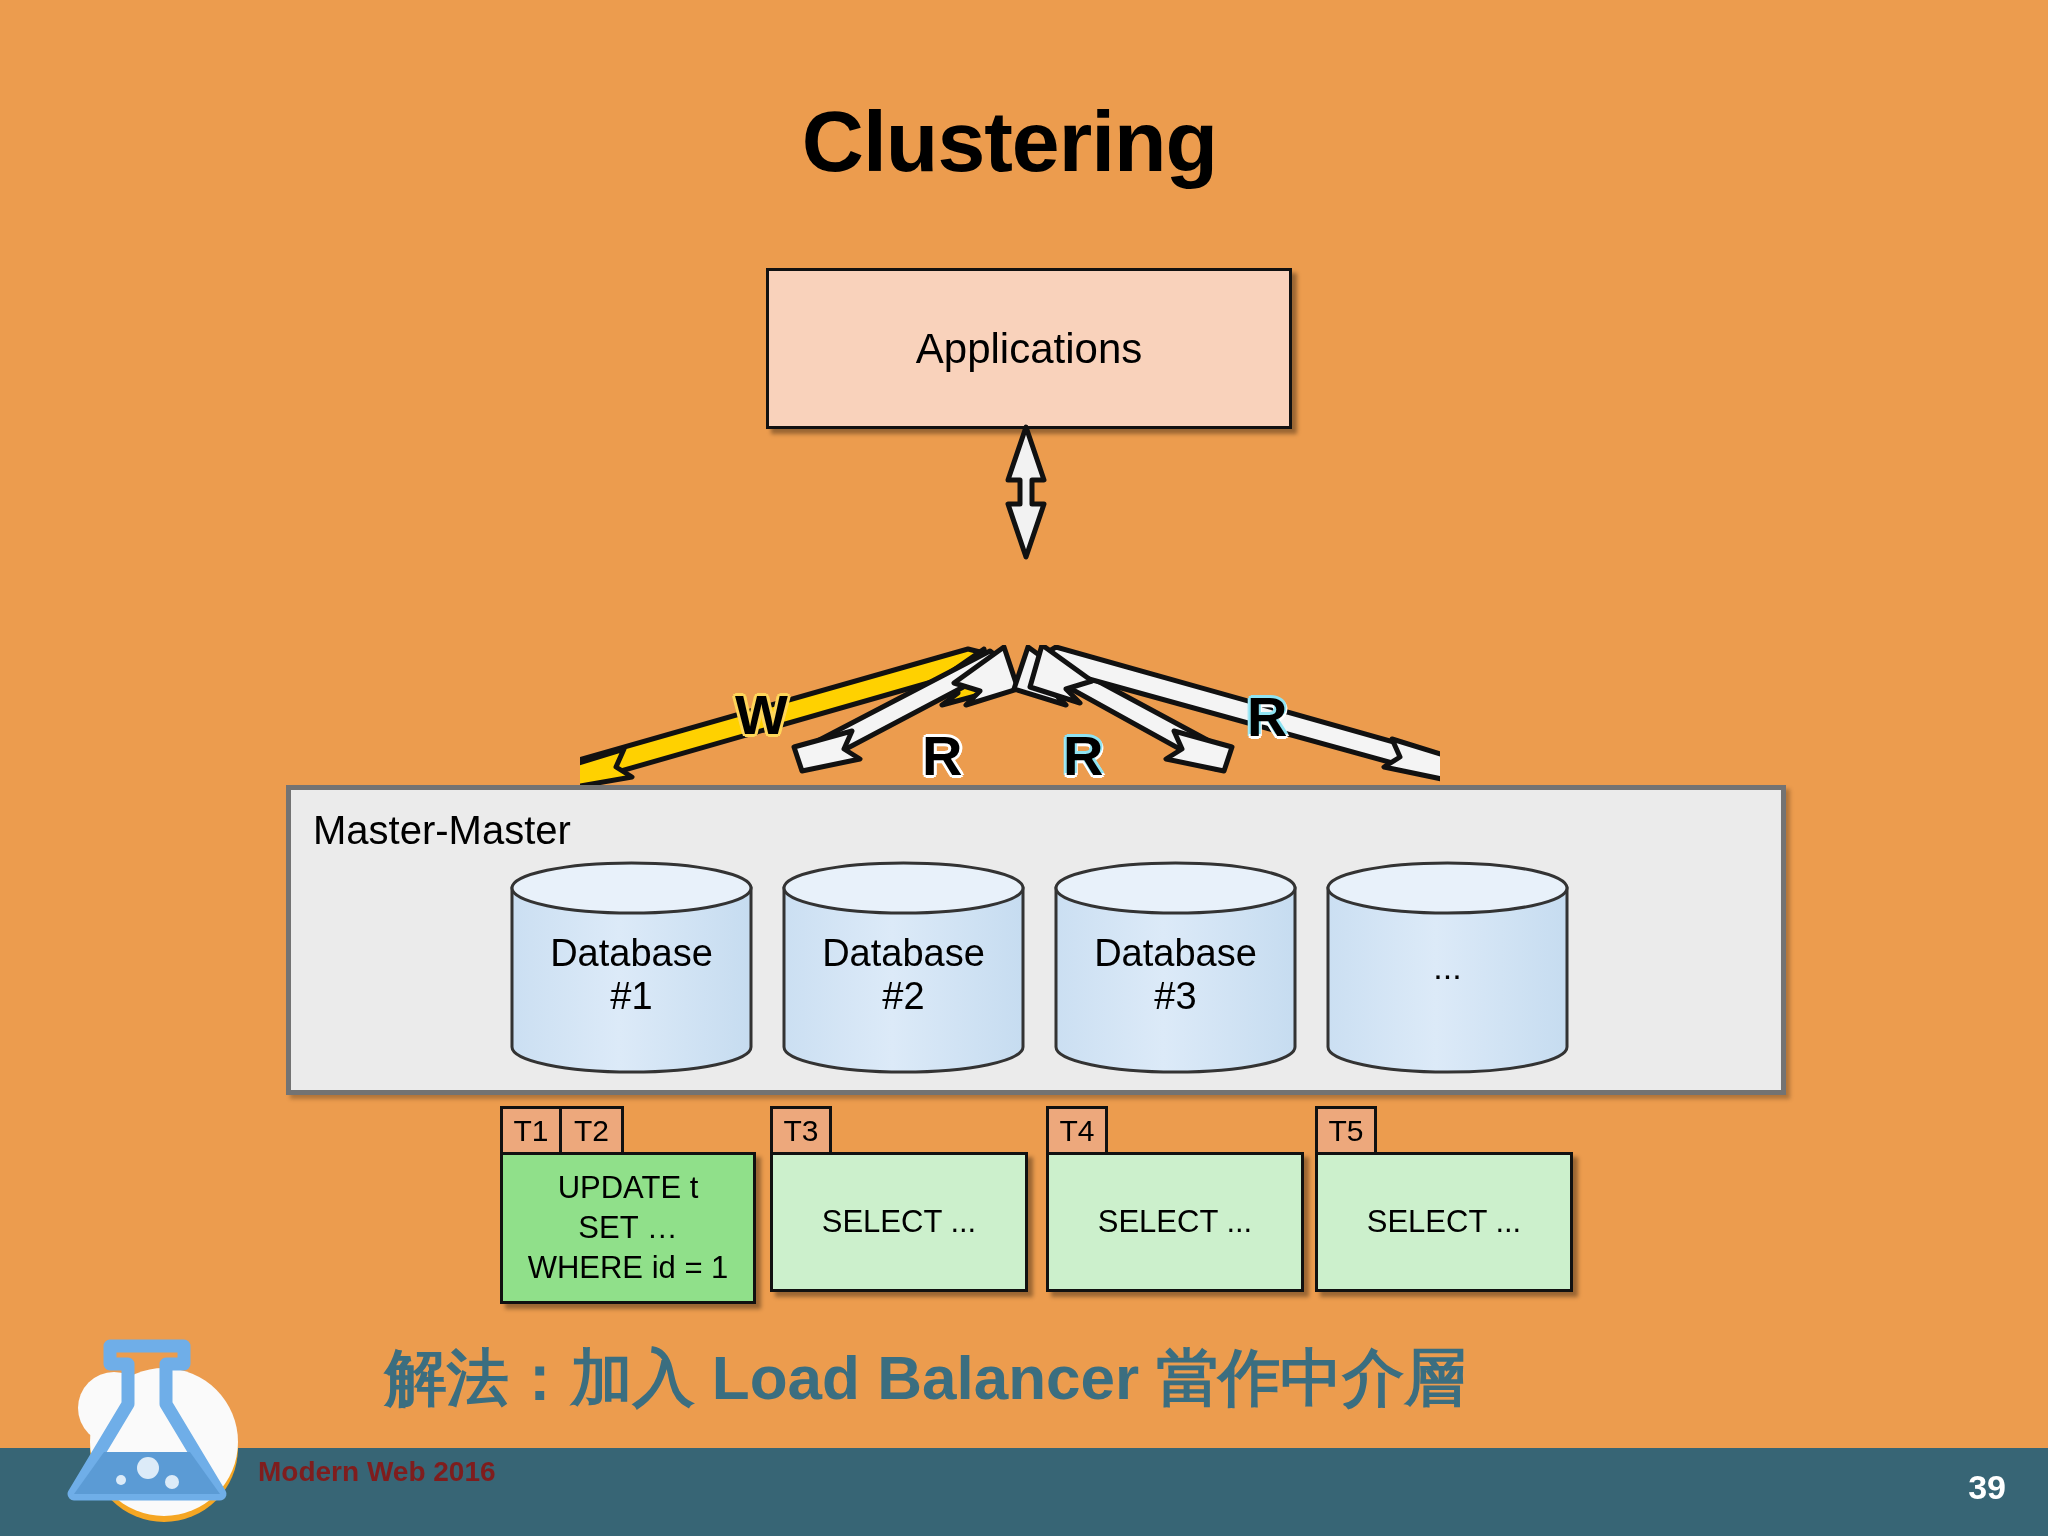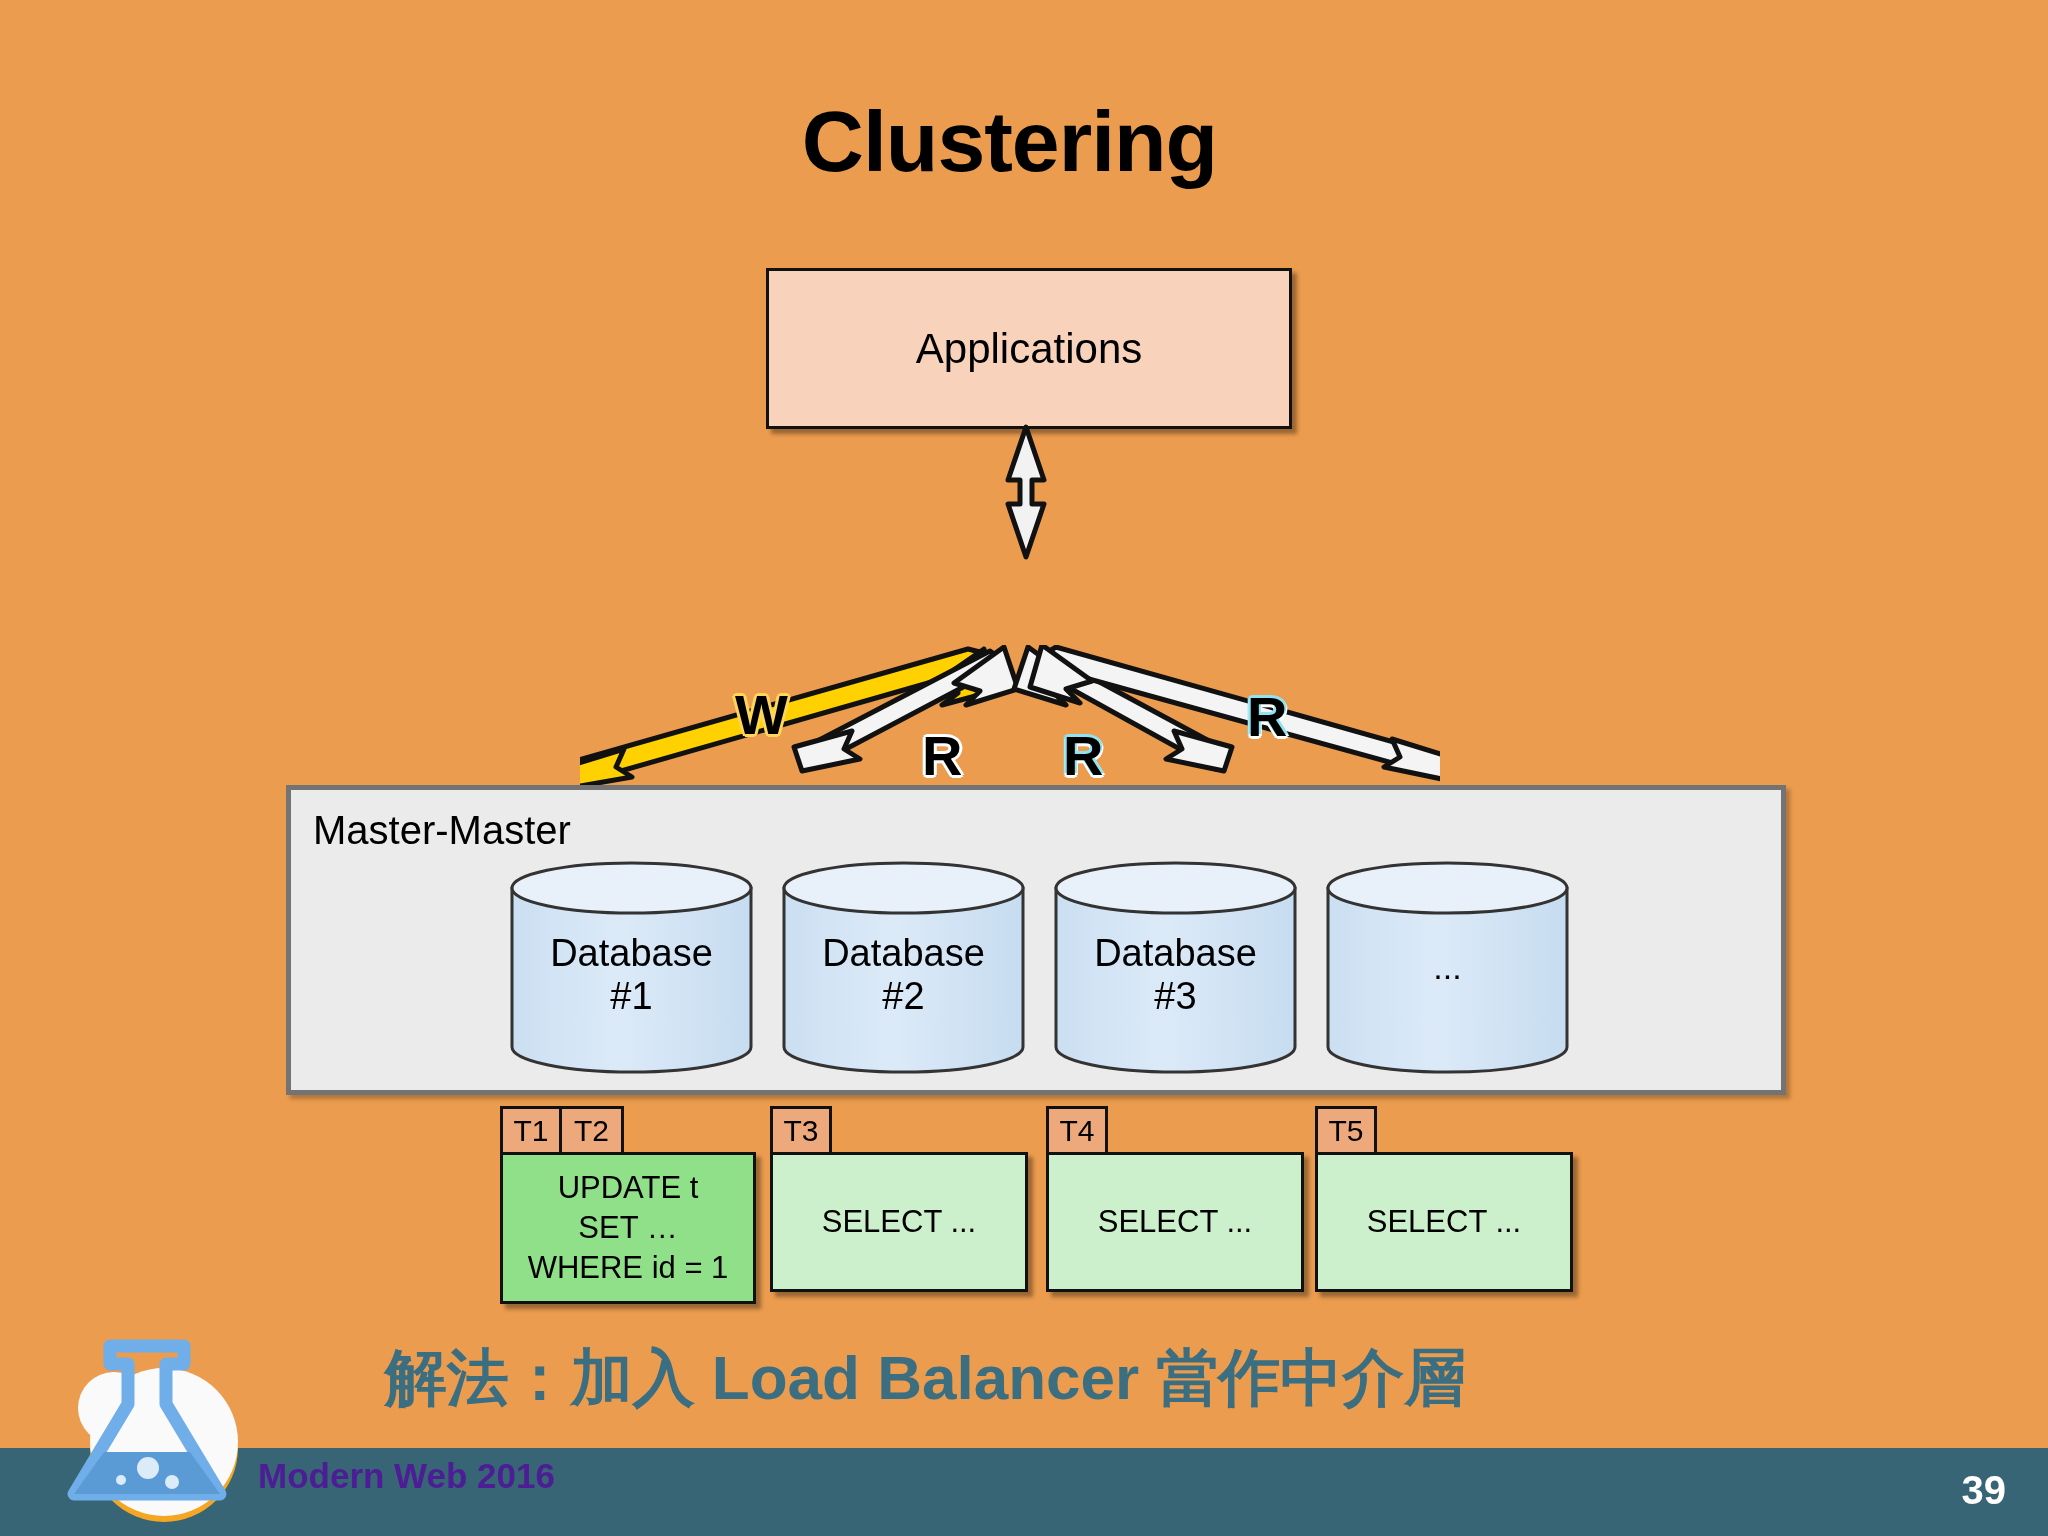--- a/index.html
+++ b/index.html
@@ -217,29 +217,29 @@
     left: 0;
     bottom: 0;
     width: 2048px;
     height: 88px;
     background: #376575;
   }
   #footer-title {
     position: absolute;
     left: 258px;
     top: 1456px;
-    font-size: 35px;
-    font-weight: bold;
-    color: #4c1d95;
+    font-size: 28px;
+    font-weight: bold;
+    color: #7f1d1d;
   }
   #footer-page {
     position: absolute;
     right: 42px;
     top: 1468px;
-    font-size: 40px;
+    font-size: 34px;
     font-weight: bold;
     color: #ffffff;
   }
   #logo {
     position: absolute;
     left: 52px;
     top: 1330px;
     width: 190px;
     height: 200px;
   }

